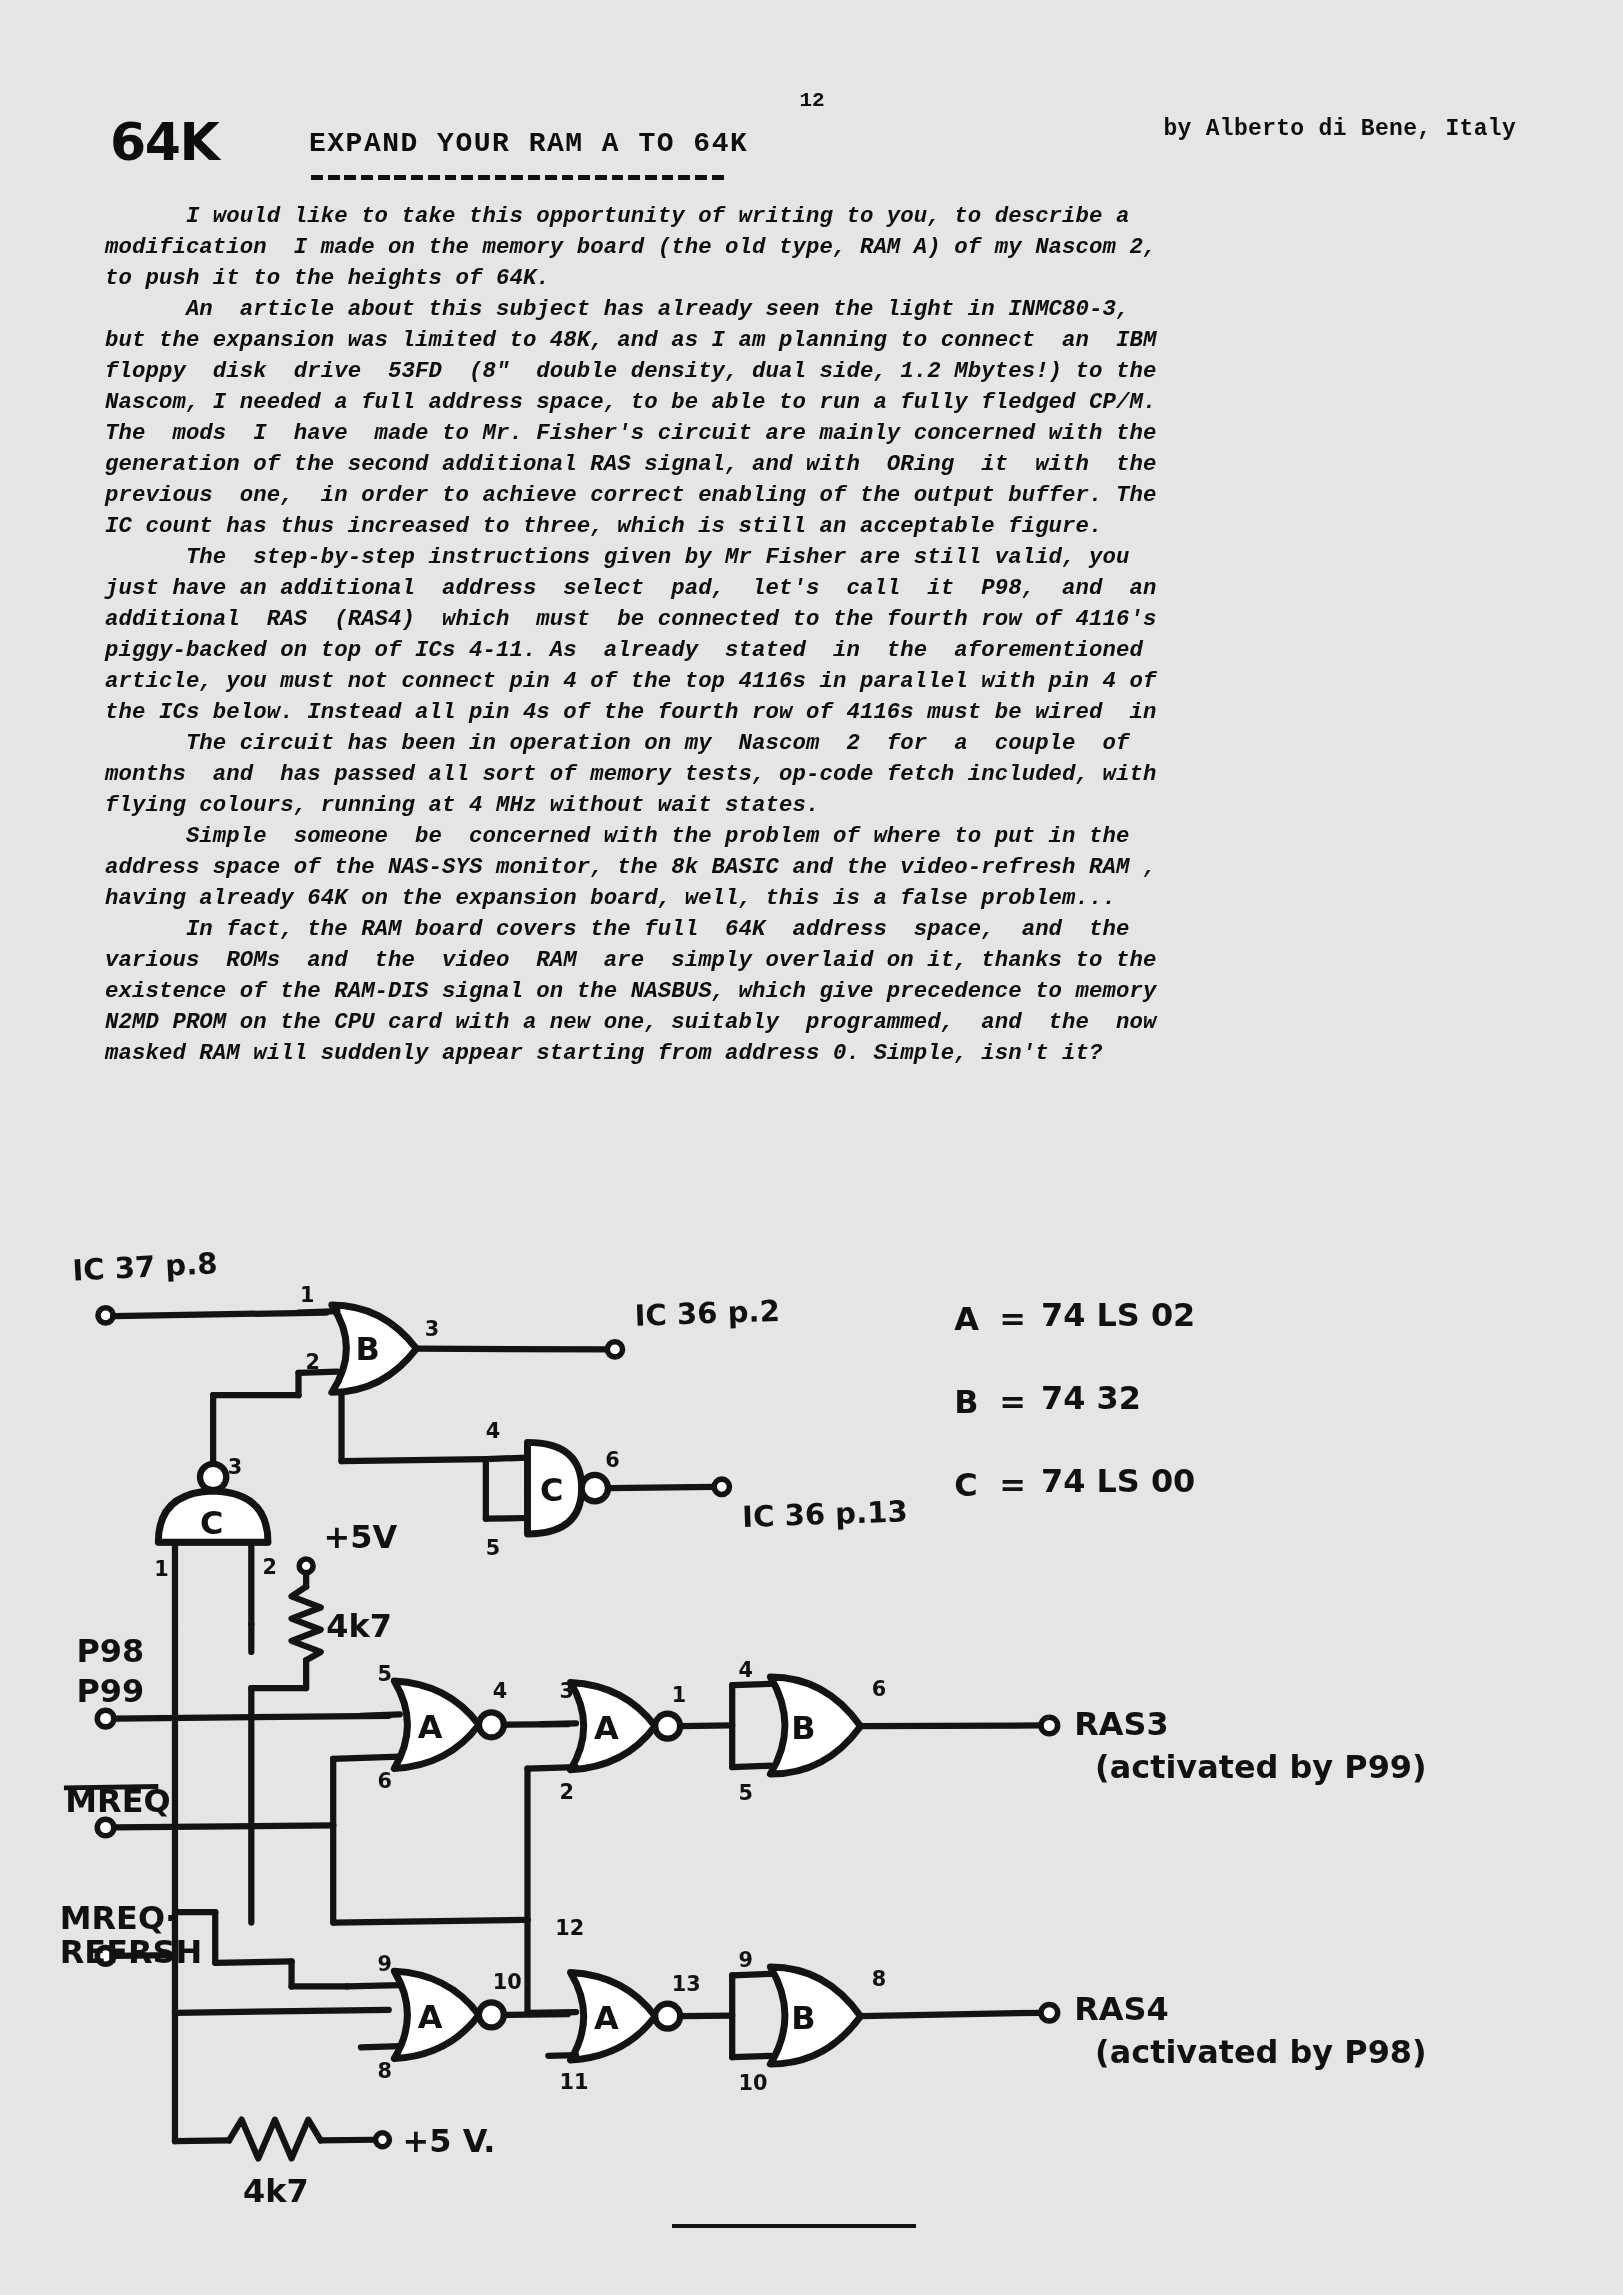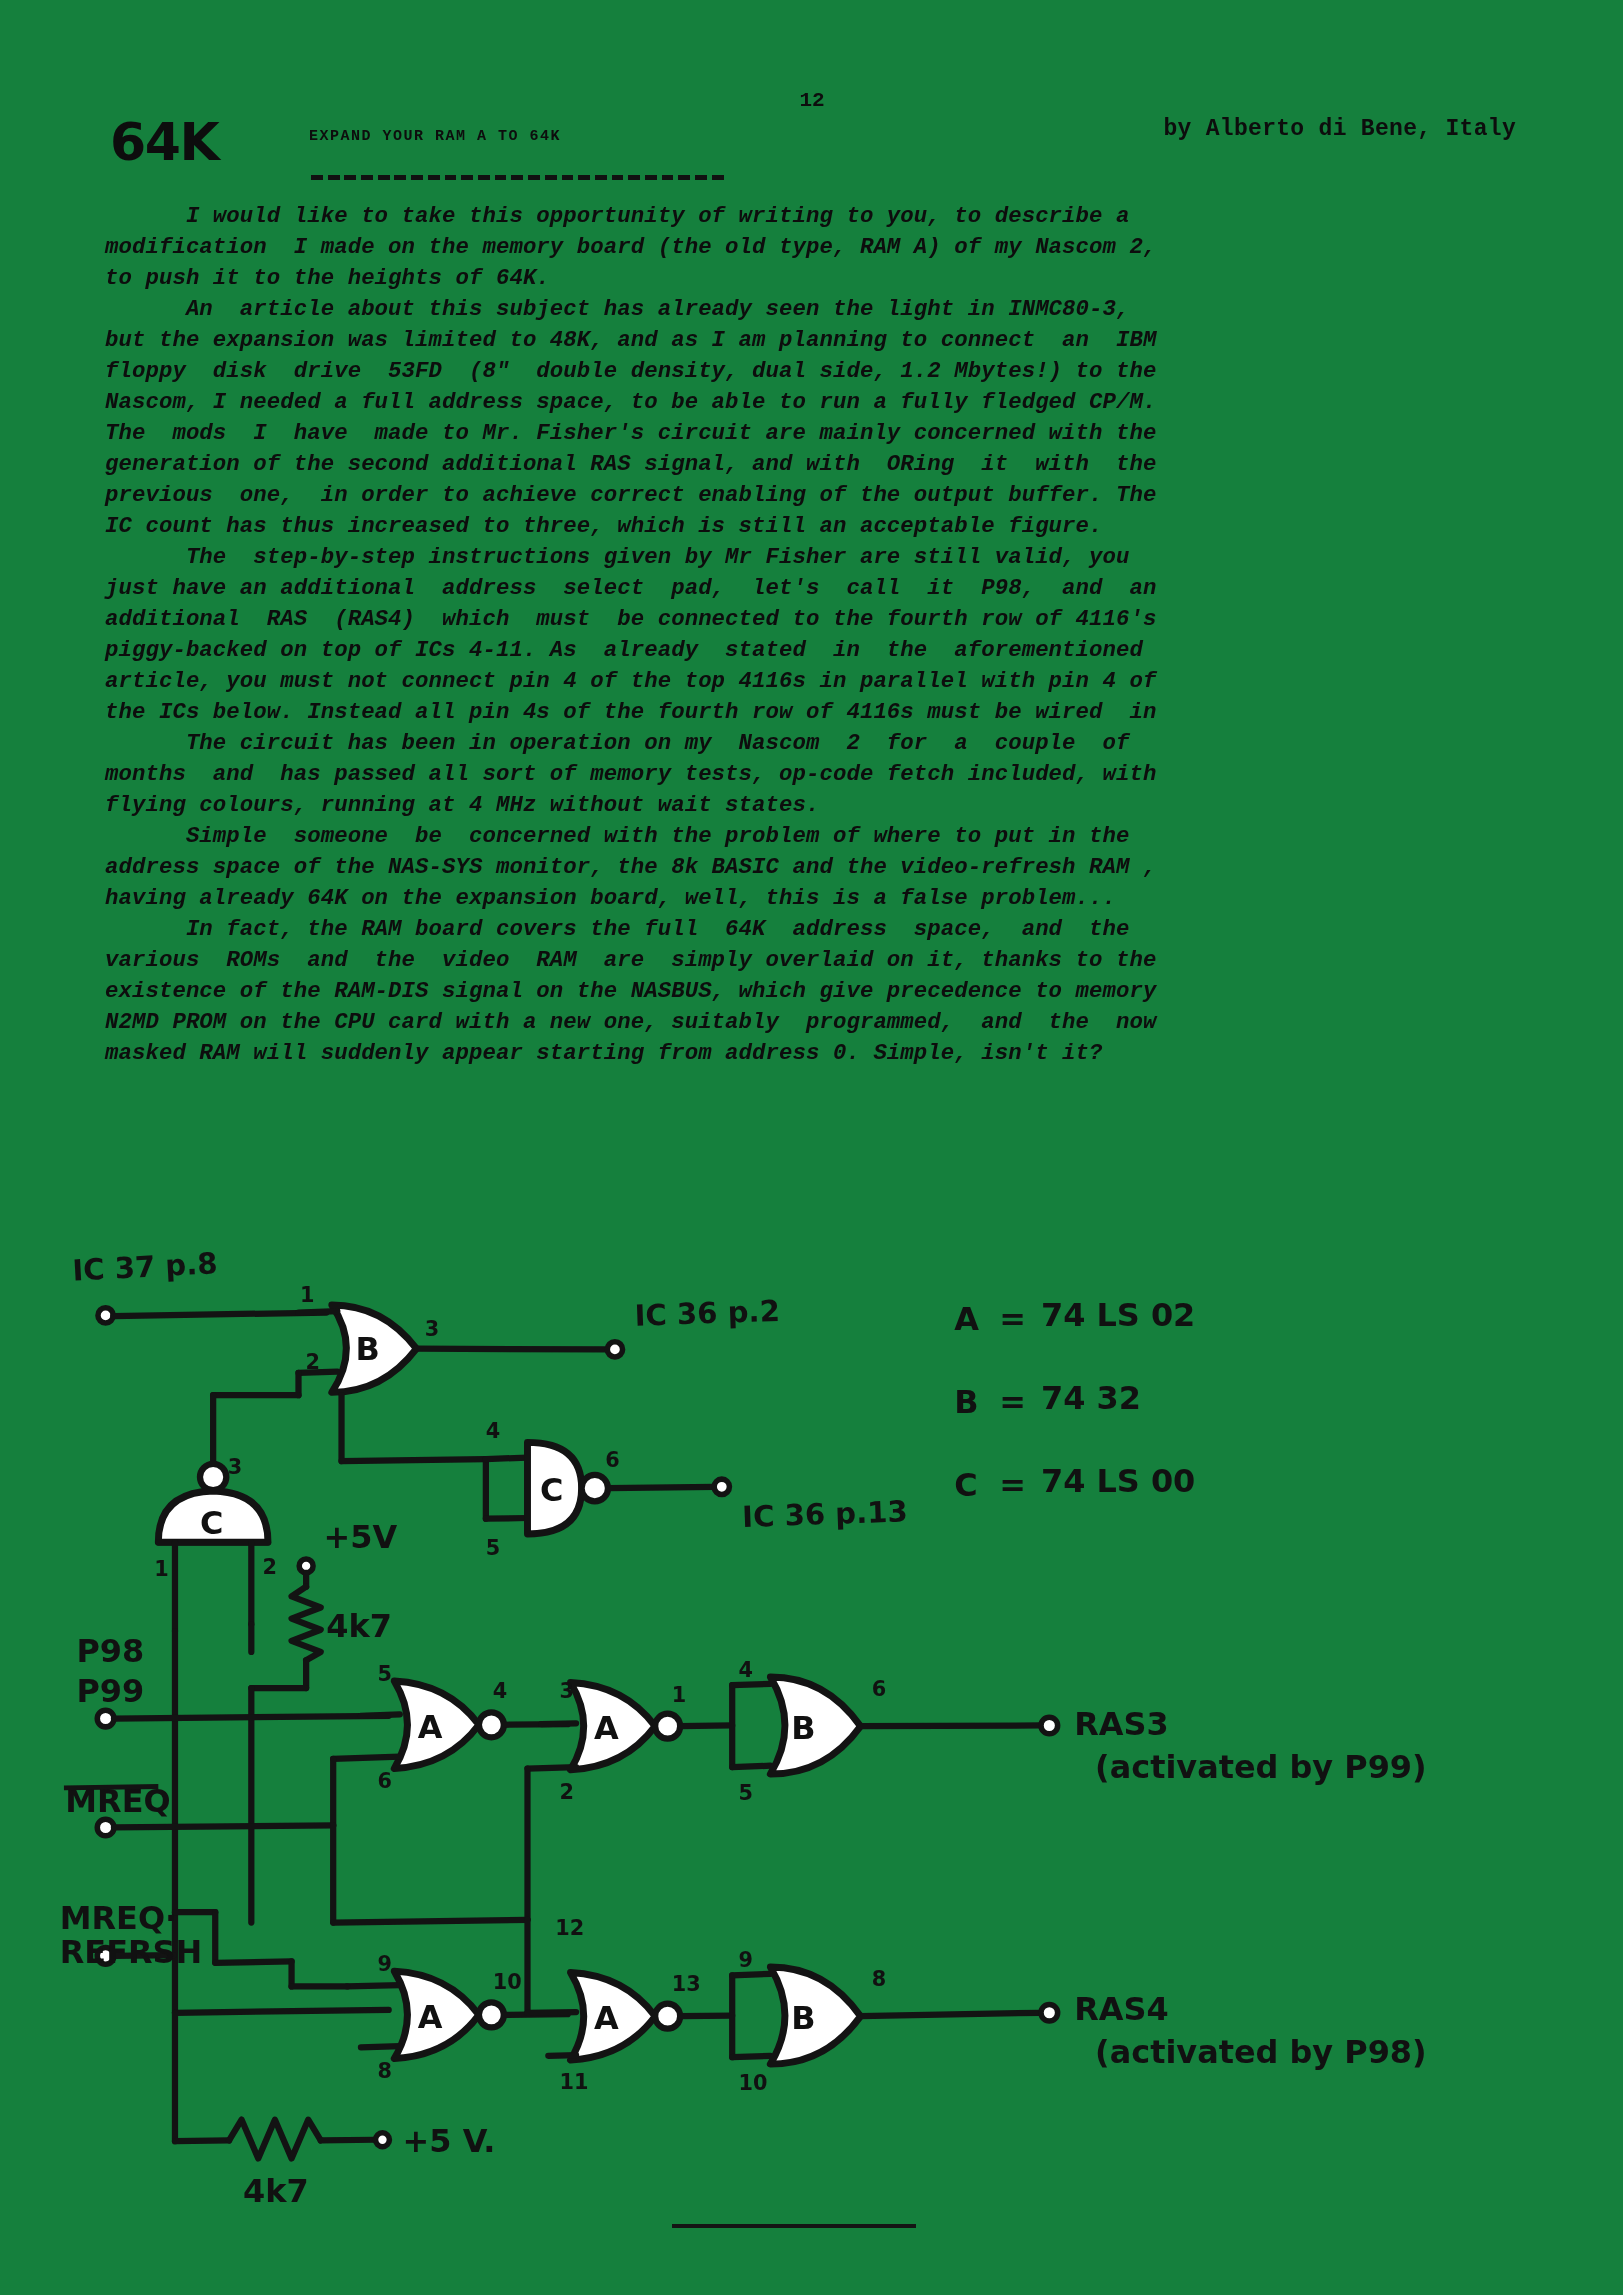--- a/index.html
+++ b/index.html
@@ -3,36 +3,36 @@
 <meta charset="utf-8">
 <title>64K Expand Your RAM A</title>
 <style>
   html,body{margin:0;padding:0;background:#ffffff;}
   body{
     width:1624px;height:2295px;position:relative;overflow:hidden;
     font-family:"Liberation Mono","DejaVu Sans Mono",monospace;
     color:#0d0d0d;
     -webkit-font-smoothing:none;
   }
-  .page{position:absolute;inset:0;background:#15803d;}
+  .page{position:absolute;inset:0;background:#e5e5e5;}
 
   
   #page-number{
     position:absolute;left:0;top:89px;width:1624px;text-align:center;
     font-size:21px;font-weight:700;letter-spacing:0px;
   }
   #logo-64k{
     position:absolute;left:111px;top:117px;
     font-family:"DejaVu Sans","Liberation Sans",sans-serif;
     font-size:51px;font-weight:800;letter-spacing:-1.4px;line-height:1;
     transform:scaleX(1.02);
   }
   #article-title{
     position:absolute;left:309px;top:128px;
-    font-size:15px;font-weight:700;letter-spacing:1.5px;
+    font-size:28px;font-weight:700;letter-spacing:1.5px;
   }
   #byline{
     position:absolute;right:108px;top:116px;
     font-size:23px;font-weight:700;letter-spacing:0.3px;
   }
   #title-rule{
     position:absolute;left:311px;top:175px;width:416px;height:4.9px;
     background:repeating-linear-gradient(to right,#111 0 11.8px,transparent 11.8px 16.7px);
   }
 

